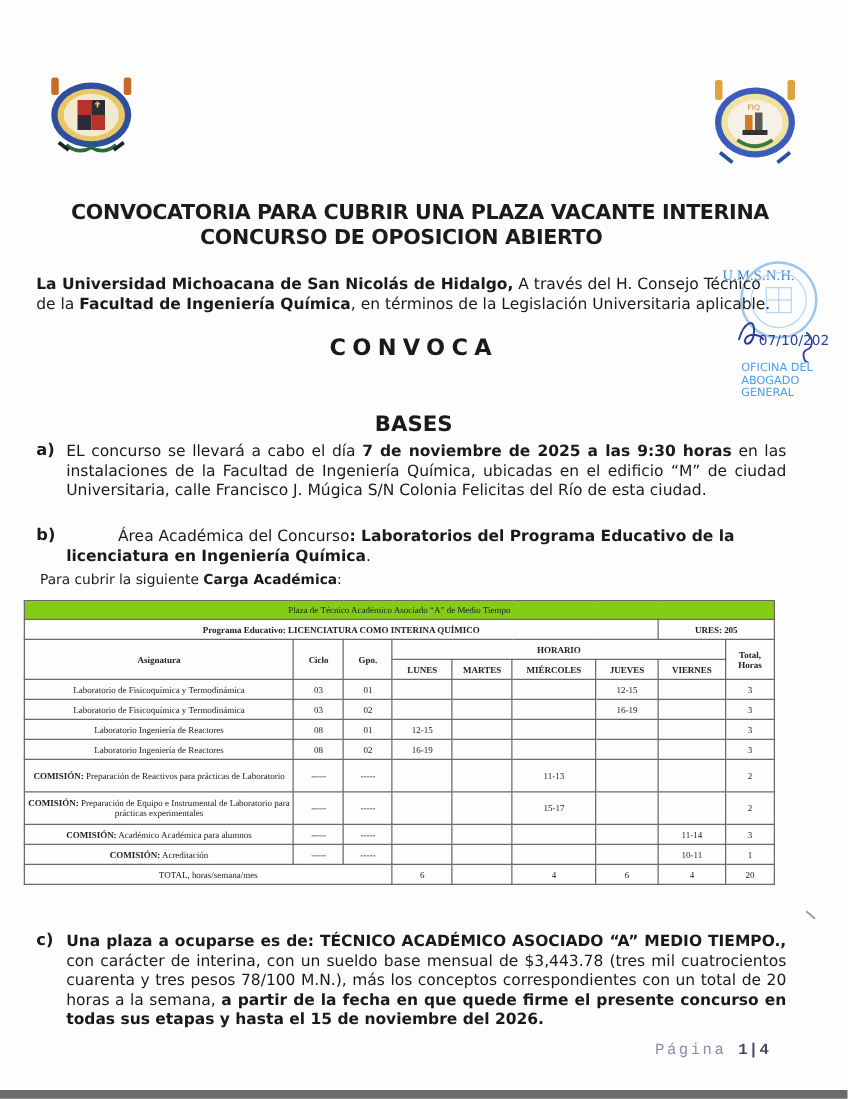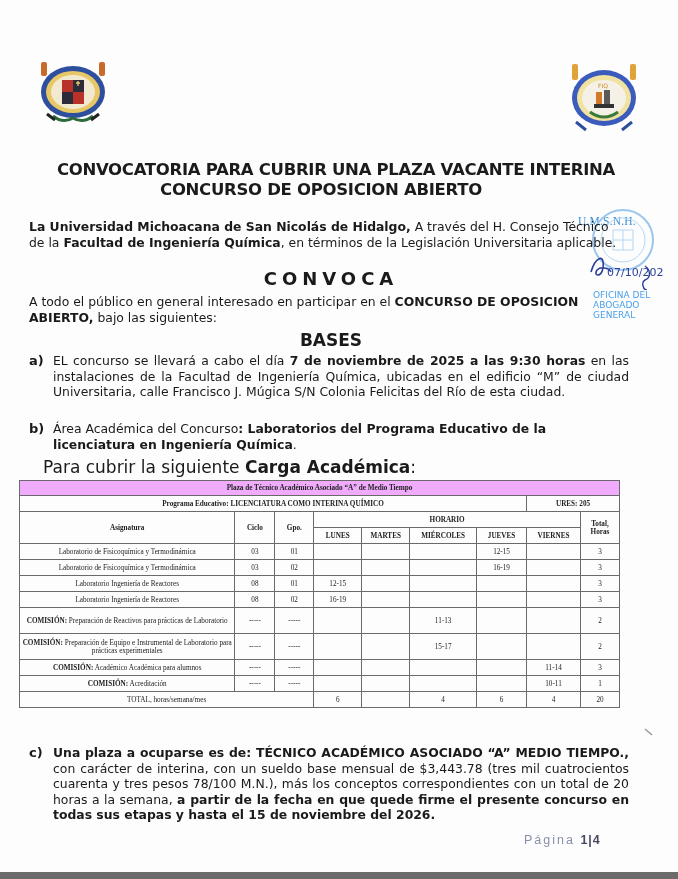--- a/index.html
+++ b/index.html
@@ -29,33 +29,33 @@
   .public { top:294px; }
 
   .bases { position:absolute; left:0; width:678px; top:330px; text-align:center; font-weight:bold;
            font-size:17px; left:-8px; }
 
   .item { position:absolute; left:29px; width:600px; font-size:12.4px; line-height:15.5px; }
   .item .lbl { position:absolute; left:0; top:0; font-weight:bold; font-size:13px; }
   .item .body { margin-left:24px; text-align:justify; text-align-last:left; }
   .item-a { top:353px; }
   .item-b { top:421px; }
-  .carga { position:absolute; left:43px; top:457px; font-size:17px; }
+  .carga { position:absolute; left:32px; top:457px; font-size:11px; }
 
   table.carga-table { position:absolute; left:19px; top:480px; width:601px; border-collapse:collapse;
                       font-family:"Liberation Serif", serif; font-size:7.2px; color:#222; }
   table.carga-table td { border:1px solid #6a6a6a; text-align:center; padding:0 2px; }
-  .hd-gray td { background:#f0abfc; text-align:left; font-weight:bold; height:14px; }
+  .hd-gray td { background:#84cc16; text-align:left; font-weight:normal; height:14px; }
   .hd-prog td { text-align:left; font-weight:bold; height:15px; }
   .b { font-weight:bold;font-family:Liberation Serif, serif; }
   .r17 { height:16px; }
   .r25 { height:26px;margin-left:48px; }
 
   .item-c { top:745px; }
-  .pagina { position:absolute; left:524px; top:833px; font-family:Liberation Sans, sans-serif;
+  .pagina { position:absolute; left:524px; top:833px; font-family:Liberation Mono, monospace;
             font-size:12.5px; color:#8a8fa8; letter-spacing:2px; }
   .pagina b { color:#454a60; letter-spacing:1px; }
   .scribble { position:absolute; left:644px; top:728px; width:10px; height:8px; }
 </style>
 </head>
 <body>
 
 <div class="page">
 
   <svg class="logo logo-left" viewBox="0 0 76 72">
@@ -100,34 +100,31 @@
     <path d="M62 66 c6 4 6 12 0 14 c-4 2 -2 10 2 10" stroke="#2a3f9a" stroke-width="1.4" fill="none"></path>
   </svg>
   <div class="stamp-oficina">OFICINA DEL ABOGADO GENERAL</div>
 
   <div class="para intro">
     <b>La Universidad Michoacana de San Nicolás de Hidalgo,</b><span> A través del H. Consejo Técnico de la </span><b>Facultad de Ingeniería Química</b><span>, en términos de la Legislación Universitaria aplicable.</span>
   </div>
 
   <div class="convoca">CONVOCA</div>
 
-  <div class="para public">
-    <span>A todo el público en general interesado en participar en el </span><b>CONCURSO DE OPOSICION ABIERTO,</b><span> bajo las siguientes:</span>
-  </div>
 
   <div class="bases">BASES</div>
 
   <div class="item item-a">
     <span class="lbl">a)</span>
     <div class="body"><span>EL concurso se llevará a cabo el día </span><b>7 de noviembre de 2025 a las 9:30 horas</b><span> en las instalaciones de la Facultad de Ingeniería Química, ubicadas en el edificio “M” de ciudad Universitaria, calle Francisco J. Múgica S/N Colonia Felicitas del Río de esta ciudad.</span></div>
   </div>
 
   <div class="item item-b">
     <span class="lbl">b)</span>
-    <div class="body" style="text-align:left"><span>Área Académica del Concurso</span><b>: Laboratorios del Programa Educativo de la licenciatura en Ingeniería Química</b><span>.</span></div>
+    <div class="body" style="text-align:center"><span>Área Académica del Concurso</span><b>: Laboratorios del Programa Educativo de la licenciatura en Ingeniería Química</b><span>.</span></div>
   </div>
 
   <div class="carga">
     <span>Para cubrir la siguiente </span><b>Carga Académica</b><span>:</span>
   </div>
 
   <table class="carga-table">
     <colgroup>
       <col style="width:216px">
         <col style="width:40px">

